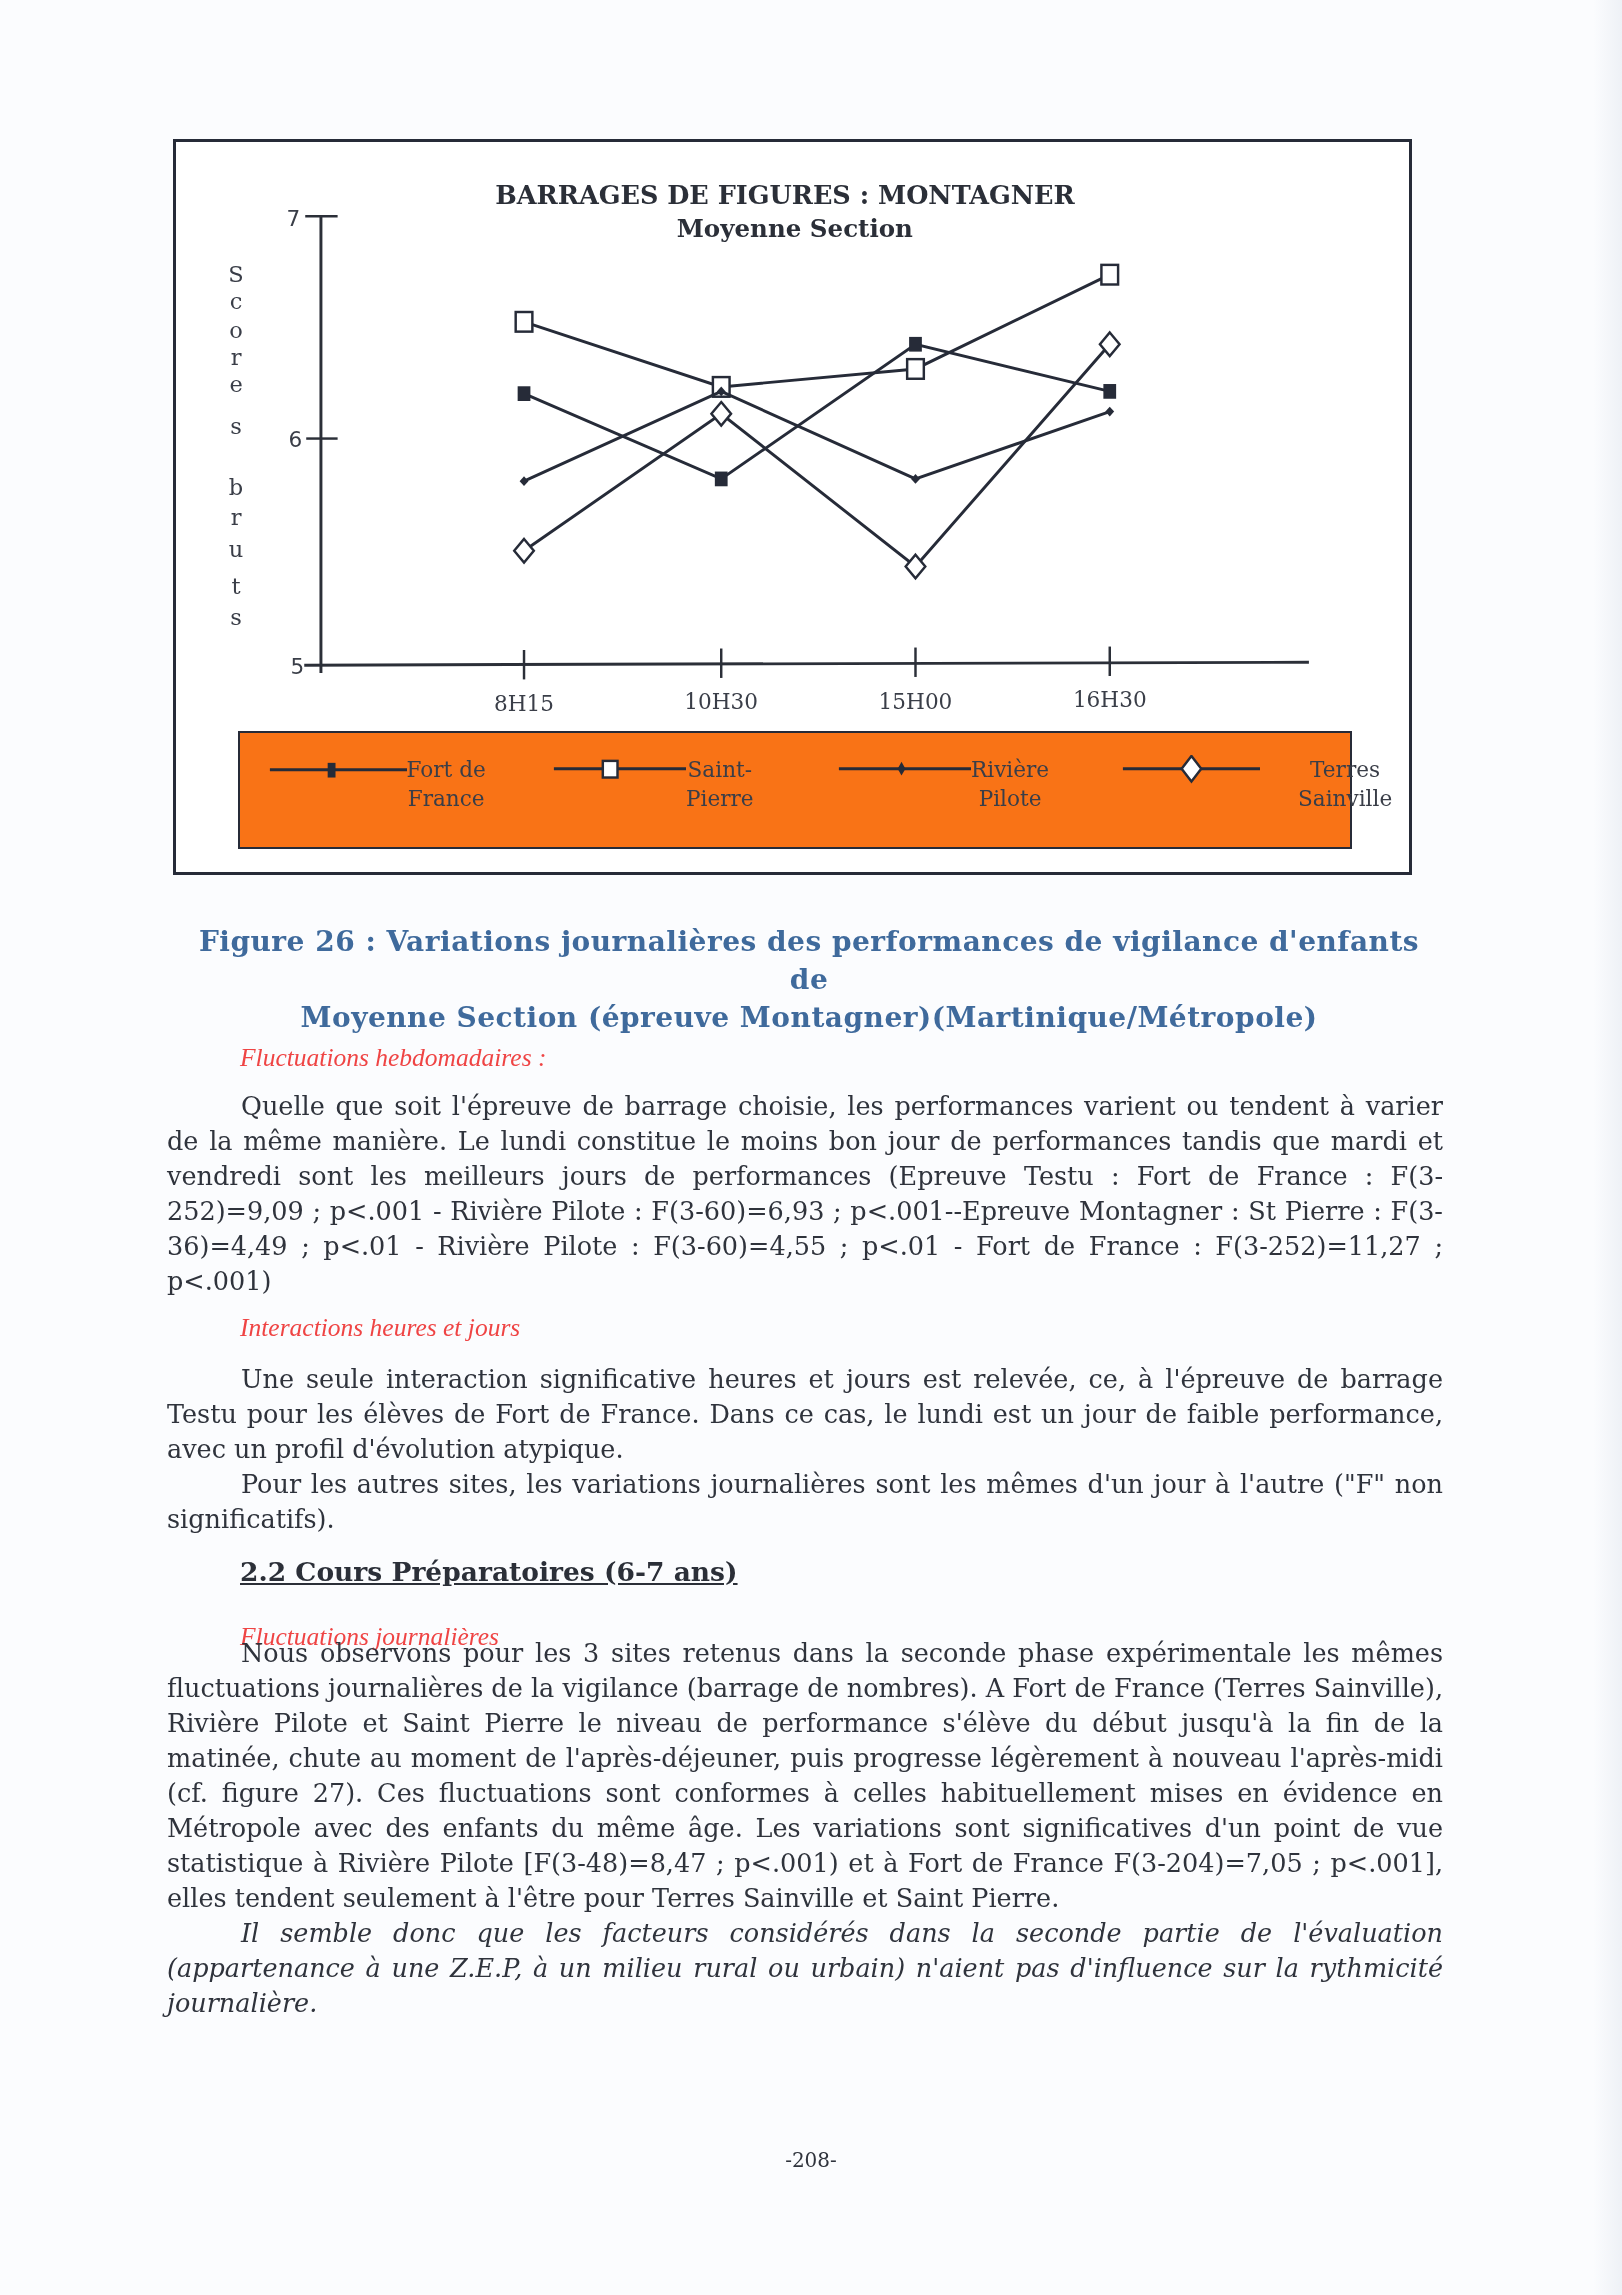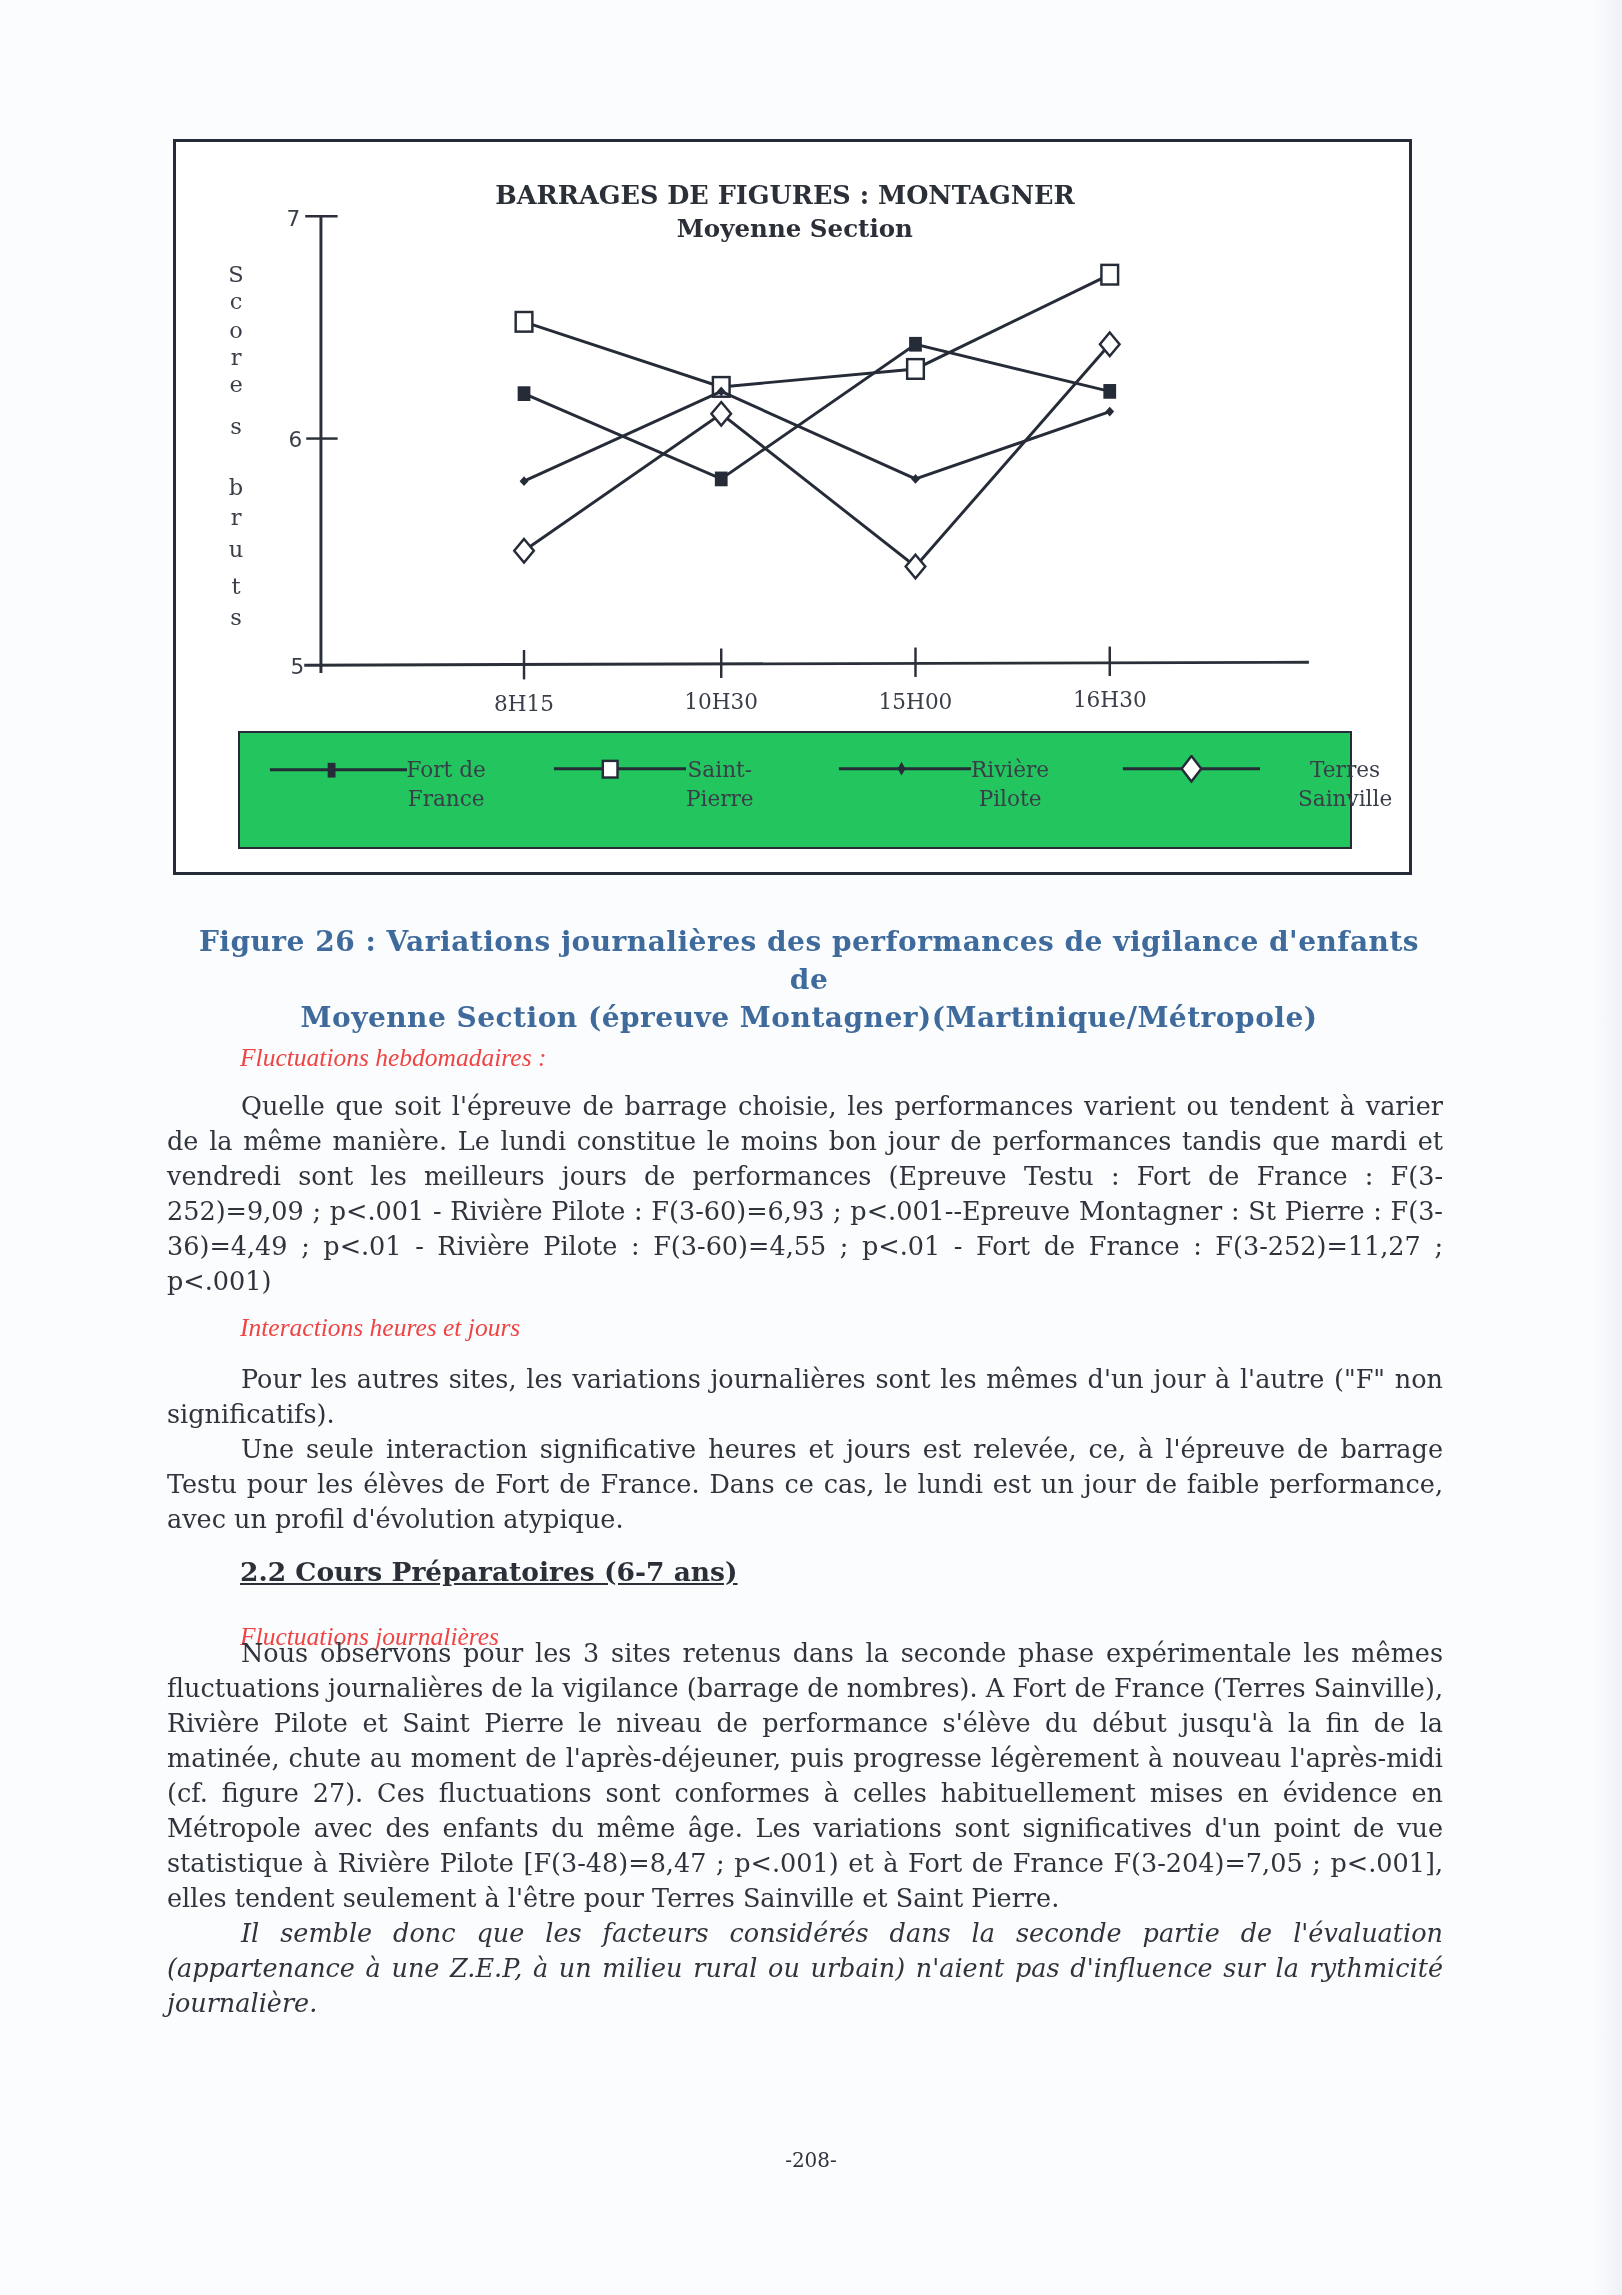--- a/index.html
+++ b/index.html
@@ -1,21 +1,21 @@
 <!DOCTYPE html>
 <html style="font-size:7.9px"><head>
 <meta charset="utf-8">
 <style>
   html, body { margin:0; padding:0; }
   body { width:1622px; height:2295px; background:#fbfcfe; position:relative; overflow:hidden;
          font-family:"DejaVu Serif", serif; color:#2b2f38; }
   .page-shadow { position:absolute; right:0; top:0; width:29.4px; height:2295px; background:linear-gradient(90deg,#fbfcfe,#eef1f6); }
   .frame { position:absolute; left:173px; top:139px; width:1239px; height:736px; border:3.9px solid #262b38; border-right-width:3.4px; box-sizing:border-box; background:#ffffff; }
   .chart-svg { position:absolute; left:0; top:0; }
-  .legend-box { position:absolute; left:238px; top:731px; width:1114px; height:118px; border:2.9px solid #262b38; box-sizing:border-box; background:#22c55e; }
+  .legend-box { position:absolute; left:238px; top:731px; width:1114px; height:118px; border:2.9px solid #262b38; box-sizing:border-box; background:#f97316; }
   .legend-item { position:absolute; top:22px; display:flex; align-items:flex-start; }
   .legend-label { font-family:"DejaVu Serif", serif; font-size:21.6px; line-height:29.4px; color:#3a3e48; text-align:center; }
   .caption { position:absolute; left:186px; width:1246px; top:923px; text-align:center; color:#3f6a9c;
              font-family:"DejaVu Serif", serif; font-weight:bold; font-size:28px; line-height:38px; letter-spacing:0.5px; }
   .text { position:absolute; left:167px; width:1276px; font-family:"DejaVu Serif", serif; font-size:25.5px; line-height:35px; color:#2f333c; text-align:justify; }
   .para { text-indent:74px; margin:0; }
   .subhead { position:absolute; left:240px; font-style:italic; font-size:25.5px; color:#ef4444; font-family:Liberation Serif, serif; }
   .section-head { position:absolute; left:240px; font-weight:bold; font-size:26.5px; color:#2b2f38; font-family:"DejaVu Serif", serif; }
   .italic-para { font-style:italic; }
   .page-number { position:absolute; top:2148px; left:0; width:1622px; text-align:center; font-size:20px; color:#2f333c; font-family:"DejaVu Serif", serif; }
@@ -148,22 +148,22 @@
   <div>Moyenne Section (épreuve Montagner)(Martinique/Métropole)</div>
 </div>
 
 <div class="subhead" style="top:1043px;">Fluctuations hebdomadaires :</div>
 <div class="text" style="top:1089px;">
   <p class="para">Quelle que soit l'épreuve de barrage choisie, les performances varient ou tendent à varier de la même manière. Le lundi constitue le moins bon jour de performances tandis que mardi et vendredi sont les meilleurs jours de performances (Epreuve Testu : Fort de France : F(3-252)=9,09 ; p&lt;.001 - Rivière Pilote : F(3-60)=6,93 ; p&lt;.001--Epreuve Montagner : St Pierre : F(3-36)=4,49 ; p&lt;.01 - Rivière Pilote : F(3-60)=4,55 ; p&lt;.01 - Fort de France : F(3-252)=11,27 ; p&lt;.001)</p>
 </div>
 
 <div class="subhead" style="top:1313px;">Interactions heures et jours</div>
 <div class="text" style="top:1362px;">
+  <p class="para">Une seule interaction significative heures et jours est relevée, ce, à l'épreuve de barrage Testu pour les élèves de Fort de France. Dans ce cas, le lundi est un jour de faible performance, avec un profil d'évolution atypique.</p>
   <p class="para">Pour les autres sites, les variations journalières sont les mêmes d'un jour à l'autre ("F" non significatifs).</p>
-  <p class="para">Une seule interaction significative heures et jours est relevée, ce, à l'épreuve de barrage Testu pour les élèves de Fort de France. Dans ce cas, le lundi est un jour de faible performance, avec un profil d'évolution atypique.</p>
 </div>
 
 <div class="section-head" style="top:1556px;text-decoration:underline;">2.2 Cours Préparatoires (6-7 ans)</div>
 <div class="subhead" style="top:1622px;">Fluctuations journalières</div>
 <div class="text" style="top:1600px;margin-top:36px;">
   <p class="para">Nous observons pour les 3 sites retenus dans la seconde phase expérimentale les mêmes fluctuations journalières de la vigilance (barrage de nombres). A Fort de France (Terres Sainville), Rivière Pilote et Saint Pierre le niveau de performance s'élève du début jusqu'à la fin de la matinée, chute au moment de l'après-déjeuner, puis progresse légèrement à nouveau l'après-midi (cf. figure 27). Ces fluctuations sont conformes à celles habituellement mises en évidence en Métropole avec des enfants du même âge. Les variations sont significatives d'un point de vue statistique à Rivière Pilote [F(3-48)=8,47 ; p&lt;.001) et à Fort de France F(3-204)=7,05 ; p&lt;.001], elles tendent seulement à l'être pour Terres Sainville et Saint Pierre.</p>
   <p class="para italic-para">Il semble donc que les facteurs considérés dans la seconde partie de l'évaluation (appartenance à une Z.E.P, à un milieu rural ou urbain) n'aient pas d'influence sur la rythmicité journalière.</p>
 </div>
 
 <div class="page-number">-208-</div>

